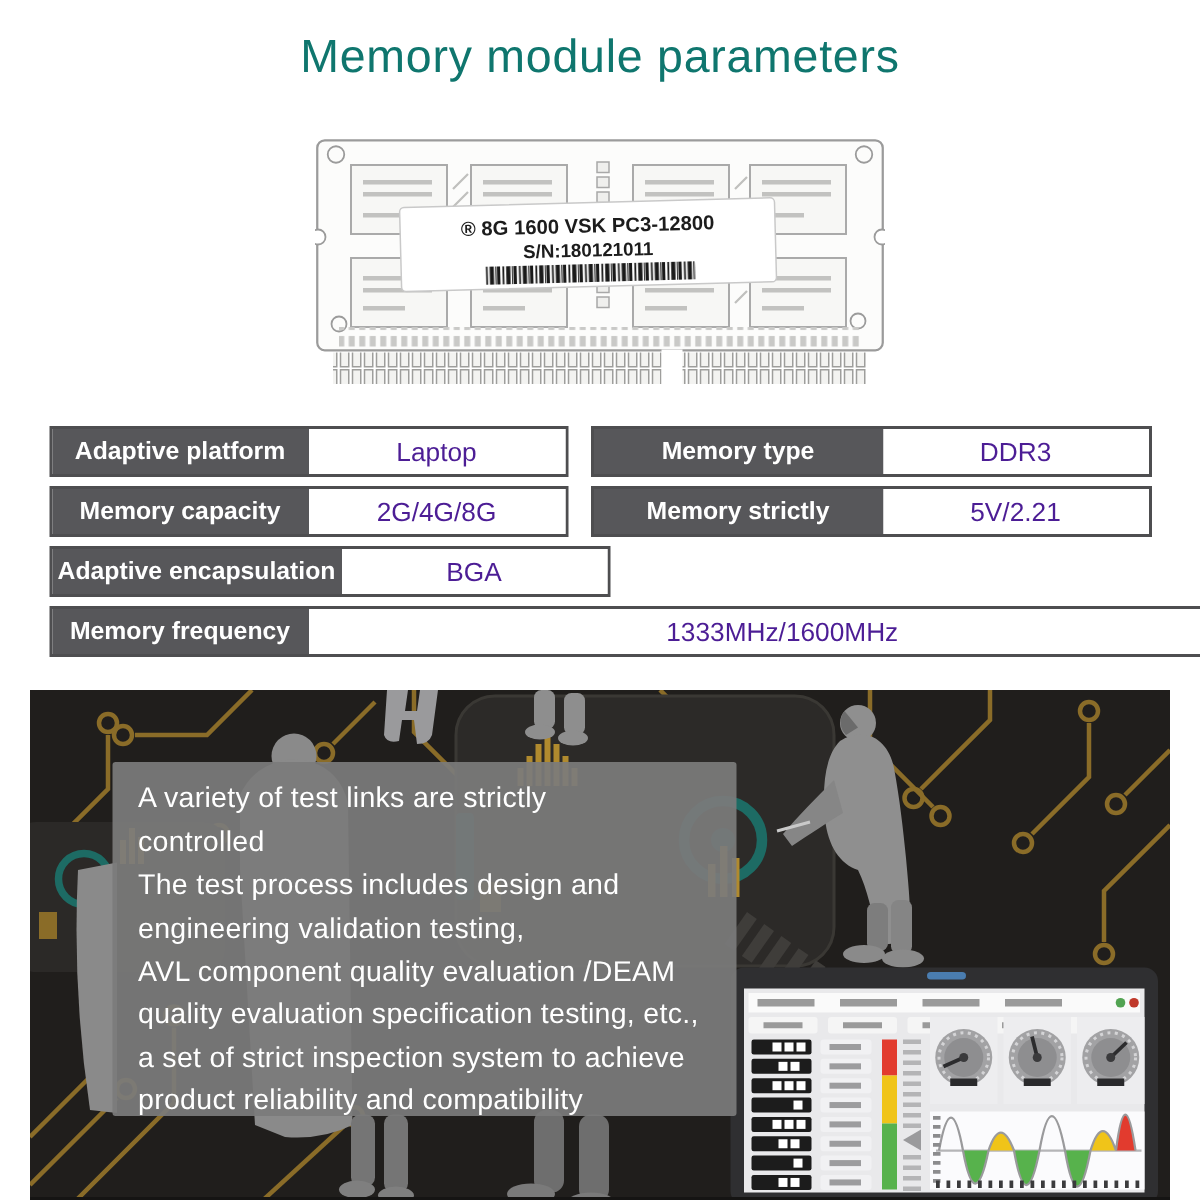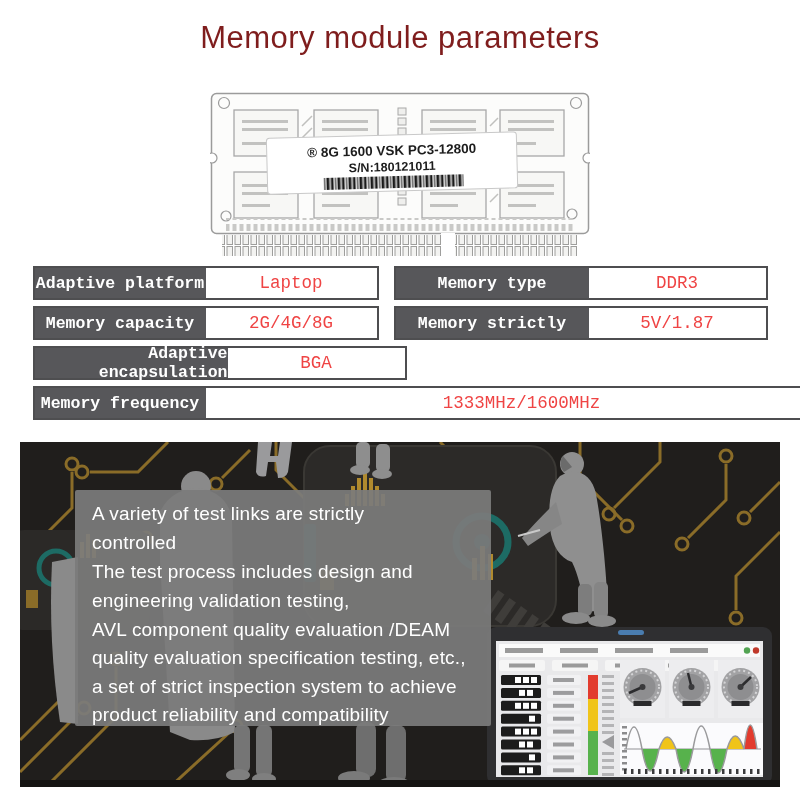--- a/index.html
+++ b/index.html
@@ -2,34 +2,34 @@
 <html><head>
 <meta charset="utf-8">
 <style>
   html,body{margin:0;padding:0;}
   body{
     width:800px;height:800px;background:#ffffff;overflow:hidden;
     font-family:"Liberation Sans",sans-serif;
   }
   .page-title{
     margin:20px 0 0 0;text-align:center;
-    font-size:31px;font-weight:500;color:#7f1d1d;letter-spacing:0.5px;
+    font-size:31px;font-weight:500;color:#0f766e;letter-spacing:0.5px;
   }
   .ram-svg{display:block;margin:36px auto 0 auto;}
   
-  .spec{width:735px;margin:9px auto 0 auto;font-family:Liberation Mono, monospace;}
+  .spec{width:735px;margin:27px auto 0 auto;}
   .spec-row{display:flex;margin-bottom:6px;}
   .pair{display:flex;border:2px solid #4e4e50;height:30px;background:#fff;}
   .pair.left{margin-right:15px;}
   .cell-label{
     background:#57575a;color:#ffffff;font-weight:bold;font-size:16.5px;
     display:flex;align-items:center;justify-content:center;
   }
   .cell-value{
-    background:#ffffff;color:#ef4444;font-size:17.5px;
+    background:#ffffff;color:#4c1d95;font-size:17.5px;
     display:flex;align-items:center;justify-content:center;
   }
   .w171{width:171px;} .w193{width:193px;text-align:right;} .w177{width:177px;} .w560{width:632px;}
   
   .scene-svg{display:block;margin:22px auto 0 auto;}
   .qline{font-size:19px;font-weight:500;fill:#ffffff;letter-spacing:0.2px;}
   .ram-label-1{font-size:13.5px;font-weight:bold;fill:#1c1c1c;}
   .ram-label-2{font-size:12.5px;font-weight:bold;fill:#1c1c1c;}
 </style>
 </head>
@@ -139,21 +139,21 @@
       <div class="cell-value w177">DDR3</div>
     </div>
   </div>
   <div class="spec-row">
     <div class="pair left">
       <div class="cell-label w171">Memory capacity</div>
       <div class="cell-value w171">2G/4G/8G</div>
     </div>
     <div class="pair">
       <div class="cell-label w193">Memory strictly</div>
-      <div class="cell-value w177">5V/1.87</div>
+      <div class="cell-value w177">5V/2.21</div>
     </div>
   </div>
   <div class="spec-row">
     <div class="pair">
       <div class="cell-label w193">Adaptive encapsulation</div>
       <div class="cell-value w177">BGA</div>
     </div>
   </div>
   <div class="spec-row">
     <div class="pair">

